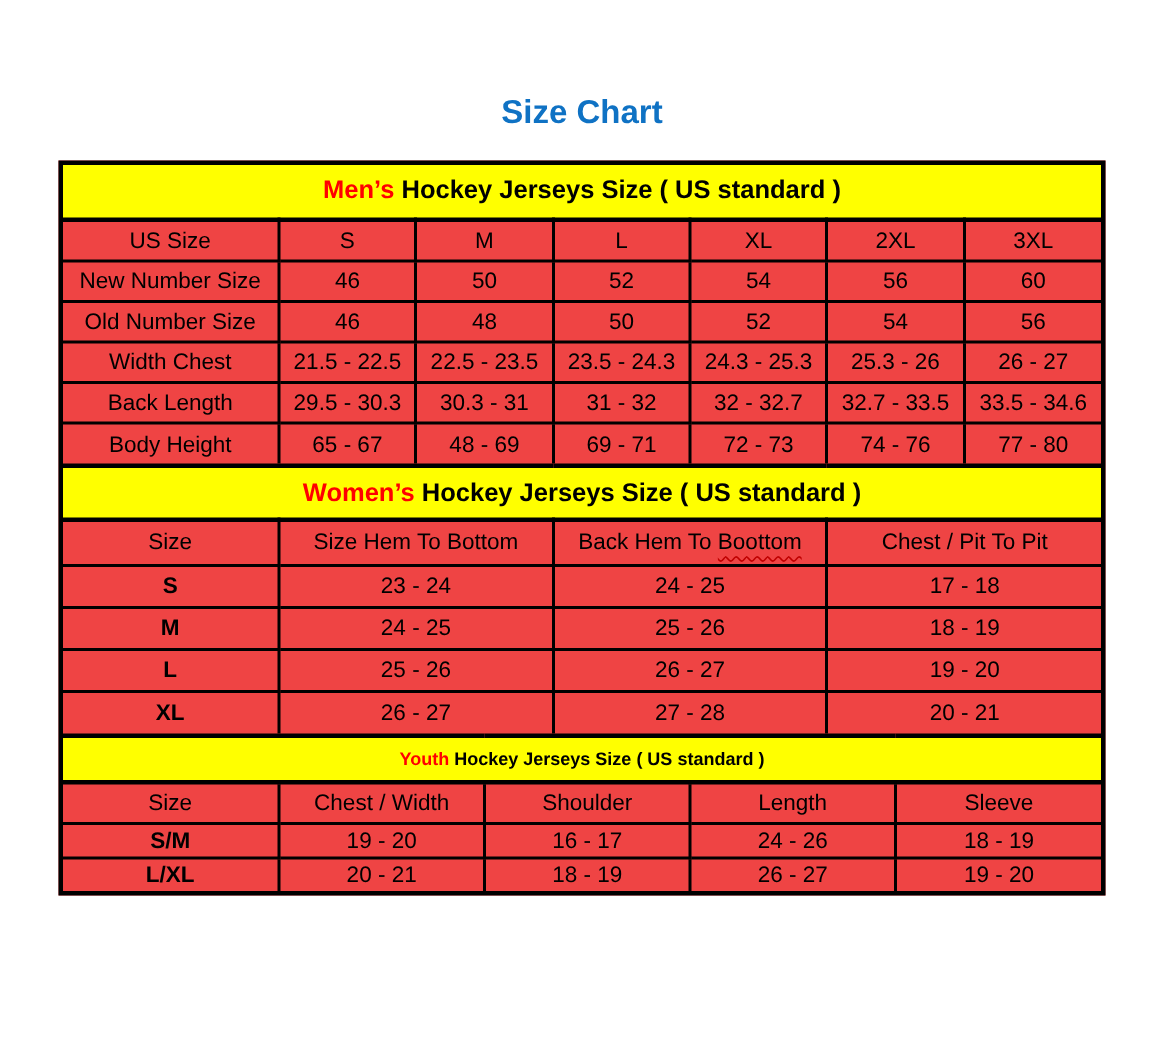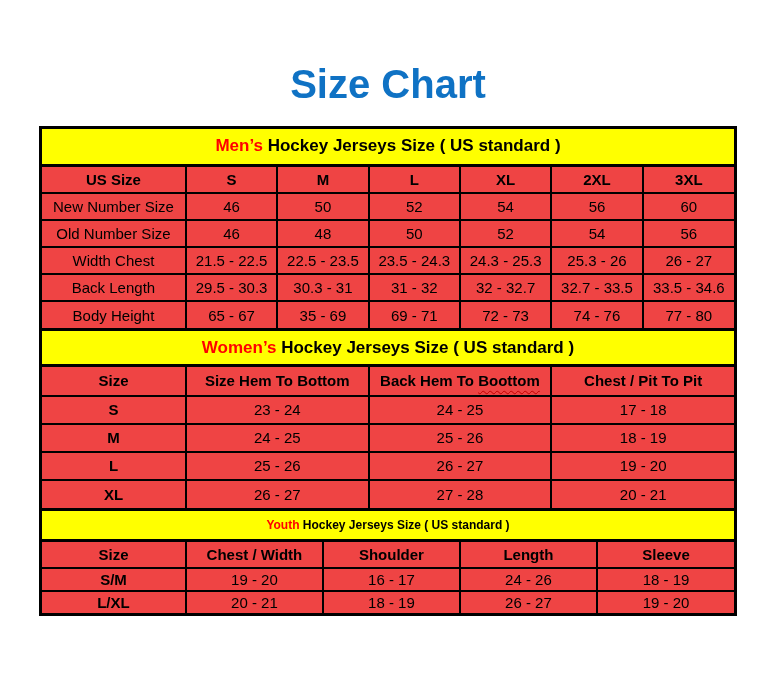--- a/index.html
+++ b/index.html
@@ -13,21 +13,21 @@
     width: 776px;
     height: 692px;
     background: #ffffff;
     font-family: "Liberation Sans", sans-serif;
     color: #000;
     overflow: hidden;
   }
   .page-title {
     margin-top: 62px;
     text-align: center;
-    font-size: 40px;
+    font-size: 22px;
     font-weight: bold;
     color: var(--blue);
     letter-spacing: 0px;
   }
   .chart-wrapper {
     width: 698px;
     margin: 19px auto 0 auto;
     border: 3px solid var(--black);
     background: #ef4444;
   }
@@ -53,21 +53,21 @@
     border-bottom: 3px solid var(--black);
     border-left: none;
     border-right: none;
     font-weight: bold;
     font-size: 17px;
     height: 36px;
   }
   .section-table + .section-table .banner-row td { border-top: 3px solid var(--black); }
   .section-table:not(:last-child) tbody tr:last-child td { border-bottom: none; }
   .section-table:last-child tbody tr:last-child td { border-bottom: none; margin-top: 37px; }
-  .header-row th { font-weight: bold; height: 28px; }
+  .header-row th { font-weight: normal; height: 28px; }
   tbody td { font-weight: normal; height: 27px; }
   tbody td.row-label { font-weight: bold; }
   table.mens tbody td.row-label { font-weight: normal; }
   table.womens .header-row th { height: 30px; }
   table.womens tbody td { height: 28px; }
   table.youth .banner-row td { height: 31px; font-size: 12px; }
   table.youth tbody td { height: 15px; }
   .red-word { color: var(--red); }
   .squiggle {
     text-decoration-line: underline;
@@ -141,21 +141,21 @@
           <td>29.5 - 30.3</td>
           <td>30.3 - 31</td>
           <td>31 - 32</td>
           <td>32 - 32.7</td>
           <td>32.7 - 33.5</td>
           <td>33.5 - 34.6</td>
         </tr>
         <tr>
           <td class="row-label">Body Height</td>
           <td>65 - 67</td>
-          <td>35 - 69</td>
+          <td>48 - 69</td>
           <td>69 - 71</td>
           <td>72 - 73</td>
           <td>74 - 76</td>
           <td>77 - 80</td>
         </tr>
       </tbody>
   </table>
 
   <table class="section-table womens">
     <colgroup>

